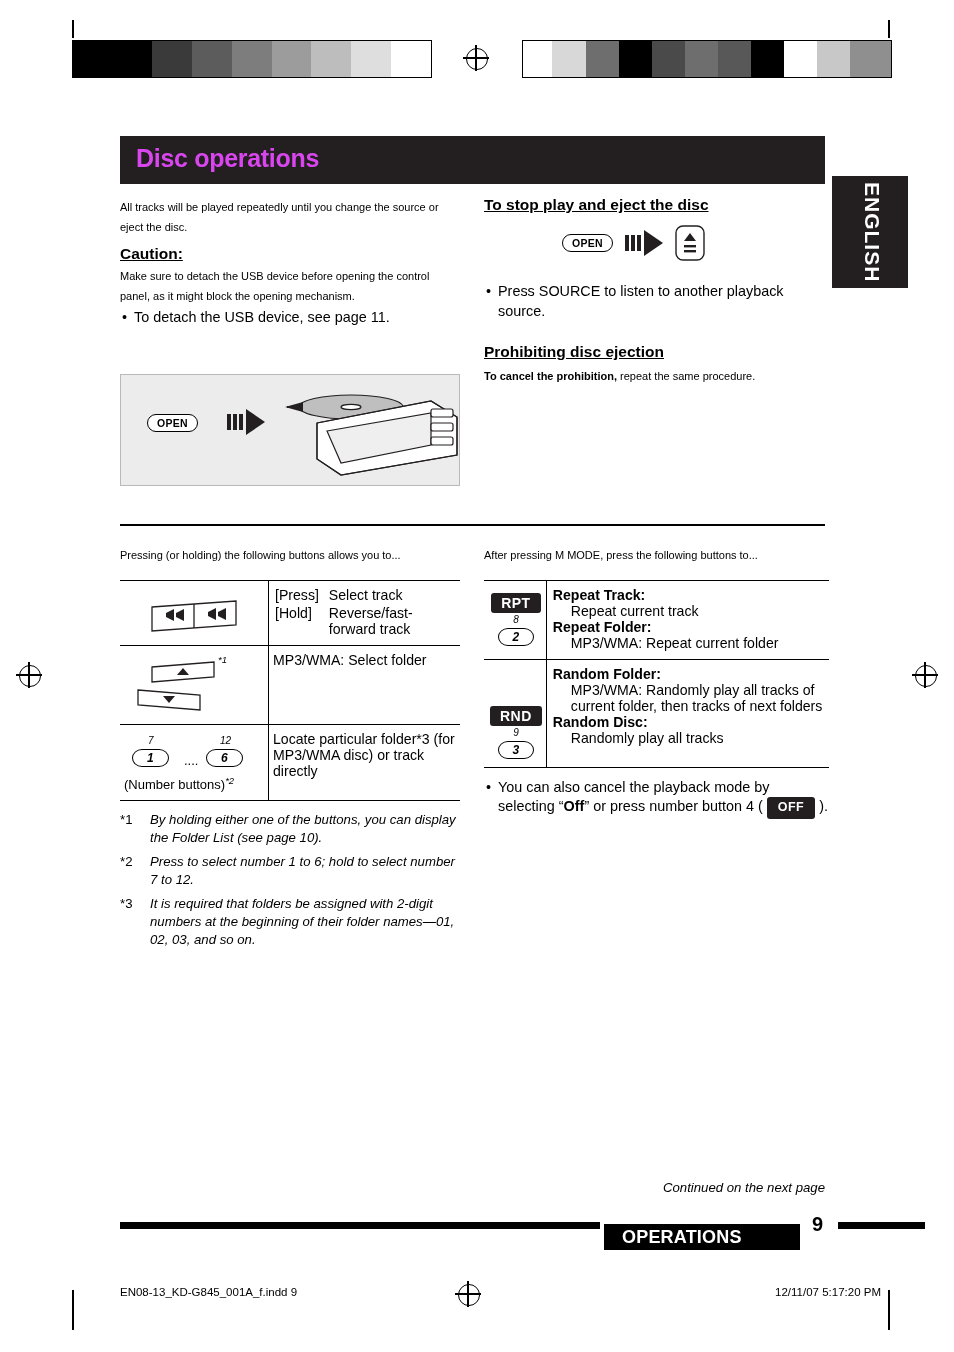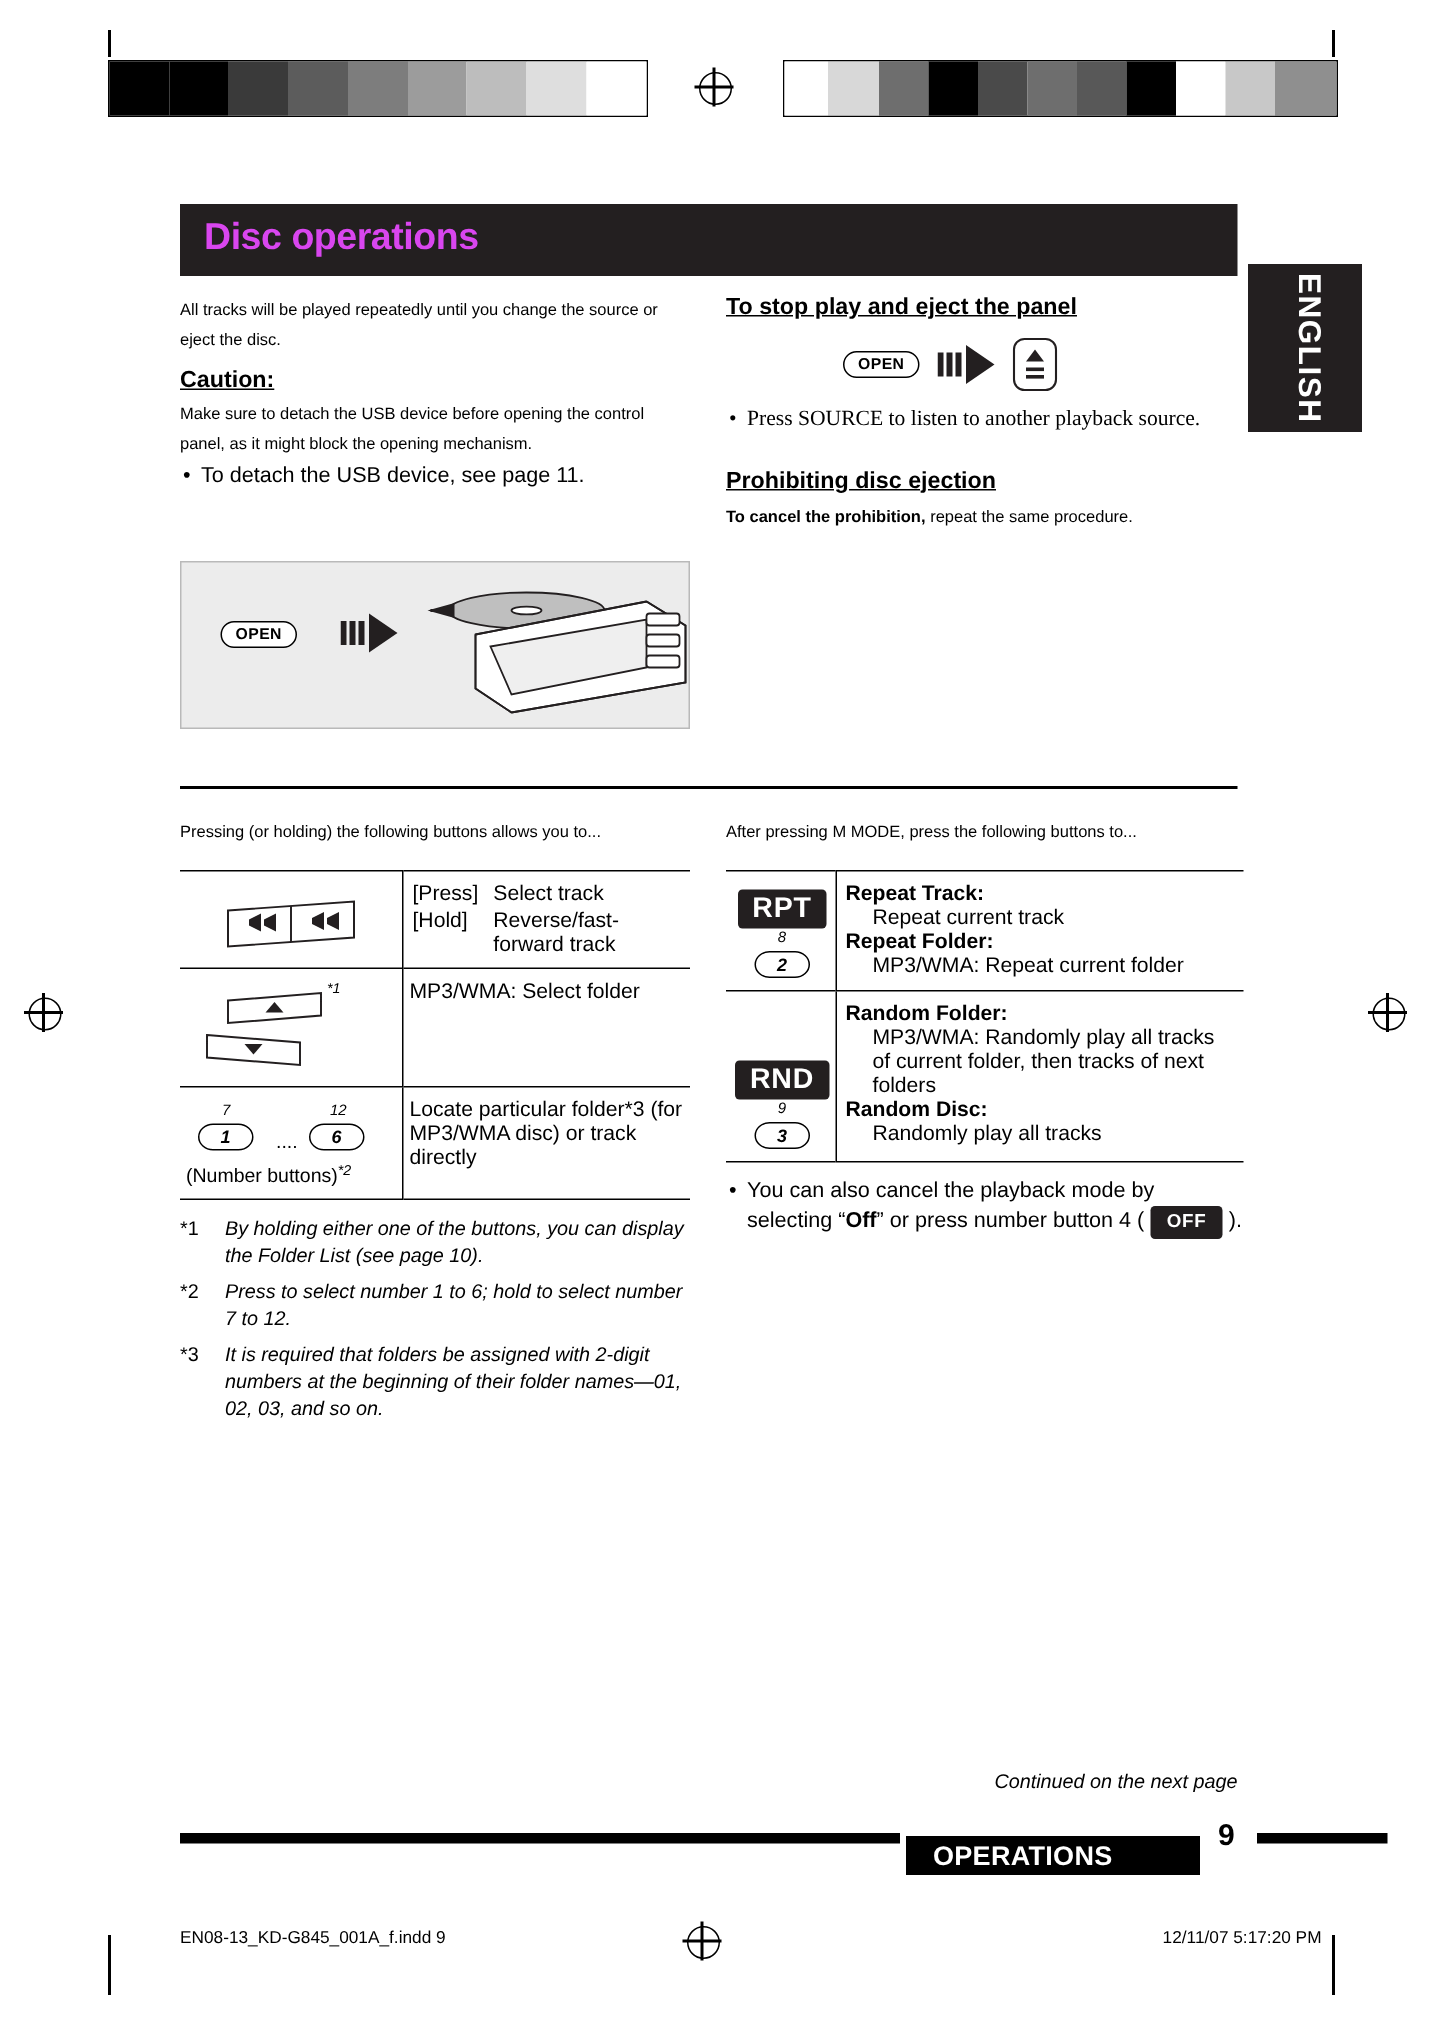--- a/index.html
+++ b/index.html
@@ -76,21 +76,21 @@
 
   .notes{font-size:13.2px;line-height:18px;font-style:italic;}
   .sup{font-size:9.5px;vertical-align:super;}
 
   
   table.r{border-collapse:collapse;width:100%;font-size:14.1px;}
   table.r td{vertical-align:top;padding:6px 4px 8px 6px;}
 
   
   .dispbtn{
-    display:inline-block;background:#231f20;color:#fff;font-size:19px;font-weight:bold;
+    display:inline-block;background:#231f20;color:#fff;font-size:14px;font-weight:bold;
     padding:2px 10px;border-radius:3px;letter-spacing:0.5px;
   }
   .numbtn{
     display:inline-block;border:1.6px solid #000;border-radius:10px/9px;background:#fff;
     font-size:12px;font-style:italic;font-weight:bold;padding:1px 14px;
   }
   .numsmall{font-size:10px;font-style:italic;text-align:center;}
 
   
   .contnext{position:absolute;right:129px;top:1180px;font-size:13.2px;font-style:italic;}
@@ -200,21 +200,21 @@
         <rect x="150" y="26" width="22" height="8" rx="2" fill="#ffffff"></rect>
         <rect x="150" y="40" width="22" height="8" rx="2" fill="#ffffff"></rect>
         <rect x="150" y="54" width="22" height="8" rx="2" fill="#ffffff"></rect>
       </g>
     </svg>
   </div>
 
   <div class="rule"></div>
 
   <div class="colR">
-    <div class="h3">To stop play and eject the panel</div>
+    <div class="h3">To stop play and eject the disc</div>
 
     <div style="position:relative;height:44px;margin-top:8px;">
       <span class="btn-open" style="position:absolute;left:78px;top:12px;">OPEN</span>
       <svg width="44" height="32" style="position:absolute;left:141px;top:6px;">
         <g fill="#231f20">
           <rect x="0" y="7" width="4" height="16"></rect>
           <rect x="6" y="7" width="4" height="16"></rect>
           <rect x="12" y="7" width="4" height="16"></rect>
           <polygon points="19,2 19,28 38,15"></polygon>
         </g>
@@ -222,21 +222,21 @@
       <svg width="34" height="38" style="position:absolute;left:190px;top:2px;">
         <g stroke="#231f20" fill="#ffffff" stroke-width="1.4">
           <rect x="2" y="2" width="28" height="34" rx="7"></rect>
           <polygon points="16,9 10,17 22,17" fill="#231f20" stroke="none"></polygon>
           <rect x="10" y="21" width="12" height="2.4" fill="#231f20" stroke="none"></rect>
           <rect x="10" y="26" width="12" height="2.4" fill="#231f20" stroke="none"></rect>
         </g>
       </svg>
     </div>
 
-    <div class="bullet" style="margin-top:4px;font-family:Liberation Serif, serif;">Press SOURCE to listen to another playback source.</div>
+    <div class="bullet" style="margin-top:16px;">Press SOURCE to listen to another playback source.</div>
 
     <div class="h3" style="margin-top:22px;">Prohibiting disc ejection</div>
 
 
     <div class="txt" style="margin-top:4px;">
       <span class="bold">To cancel the prohibition,</span><span> repeat the same procedure.</span>
     </div>
   </div>
 
   <div class="lowL">

